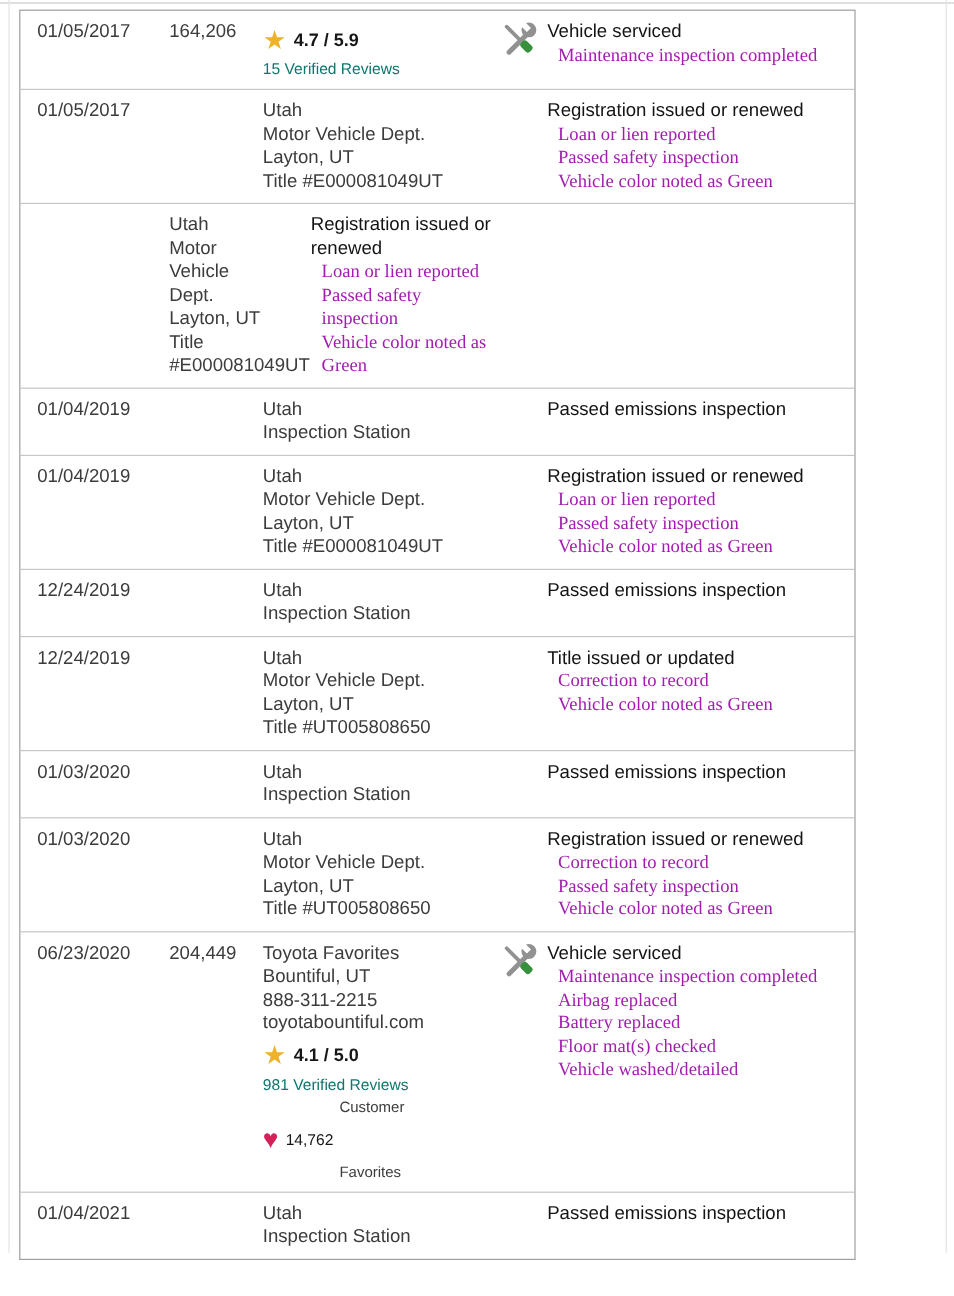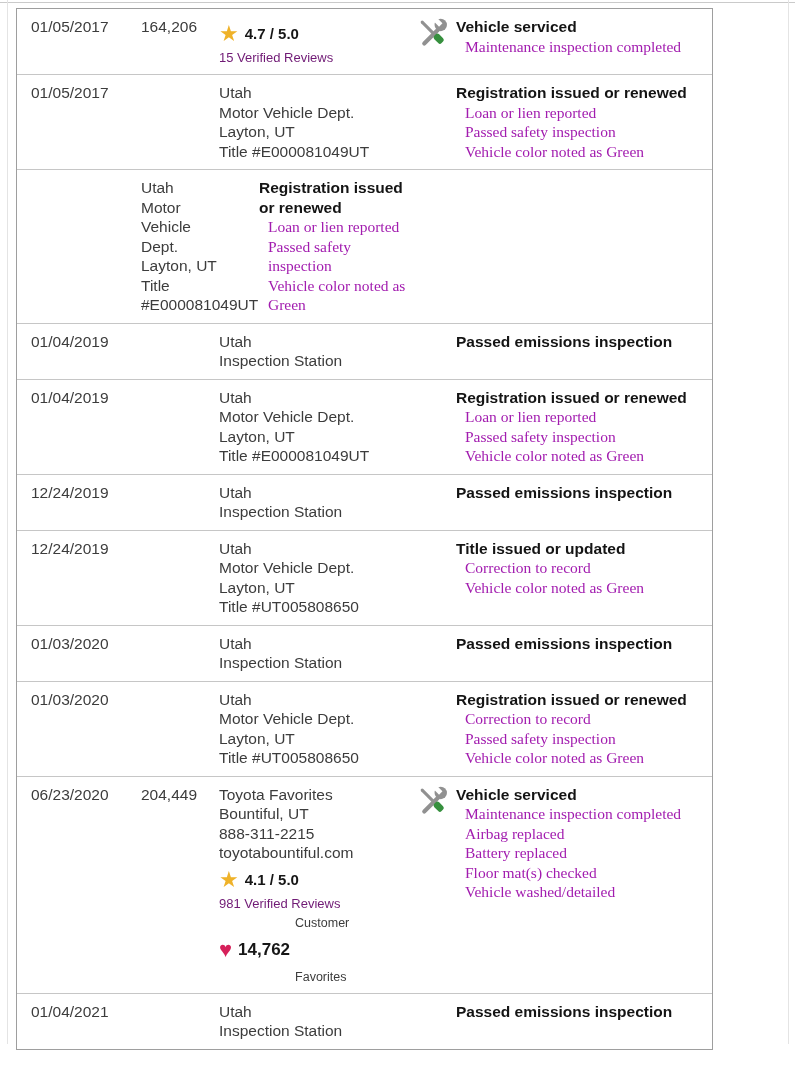--- a/index.html
+++ b/index.html
@@ -23,48 +23,48 @@
     font-size:15.5px; line-height:19.5px;
   }
   .row:last-child { border-bottom:none; }
 
   .col.date, .col.odo { color:#3c3c3c; }
   .src-lines div { color:#3c3c3c; }
 
   .rating { display:flex; align-items:center; margin-top:5px; height:24px; }
   .star { color:#efb229; font-size:22px; line-height:22px; margin-right:6px; }
   .score { font-weight:bold; color:#161616; font-size:15px; }
-  .reviews { font-size:13px; margin-top:4px; color:#701a75; line-height:16px; }
+  .reviews { font-size:13px; margin-top:4px; color:#0f766e; line-height:16px; }
 
   .favorites { display:flex; align-items:center; margin-top:4px; }
   .heart { color:#d6205a; font-size:22px; line-height:20px; margin-right:6px; }
-  .fav-count { font-weight:bold; font-size:17px; color:#161616; margin-right:5px; }
+  .fav-count { font-weight:normal; font-size:13px; color:#161616; margin-right:5px; }
   .fav-label { display:flex; flex-direction:column; font-size:12.5px; line-height:14.5px; color:#3c3c3c;gap:40px; }
 
   .col.details { display:flex; }
   .icon-slot { flex:0 0 40px; width:40px; }
   .icon-slot svg { display:block; margin-top:-1px; }
-  .detail-title { font-weight:bold; color:#141414; }
+  .detail-title { font-weight:normal; color:#141414; }
   .detail-items div { padding-left:9px; color:#a21caf;font-family:Liberation Serif, serif; }
 </style>
 </head>
 <body>
 
 <div class="page">
   <div class="top-cut-line"></div>
   <div class="edge-line left"></div>
   <div class="edge-line right"></div>
   <div class="history-table">
   <div class="row">
     <div class="col date">01/05/2017</div>
     <div class="col odo">164,206</div>
     <div class="col source">
       <div class="rating">
         <span class="star">★</span>
-        <span class="score">4.7 / 5.0</span>
+        <span class="score">4.7 / 5.9</span>
       </div>
       <div class="reviews">15 Verified Reviews</div>
 
     </div>
     <div class="col details">
       <div class="icon-slot">
         <svg width="33" height="33" viewBox="0 0 48 48">
           <line x1="12" y1="40" x2="32" y2="20" stroke="#919191" stroke-width="6" stroke-linecap="round"></line>
           <circle cx="36" cy="13" r="9" fill="#919191"></circle>
           <rect x="32.5" y="-4" width="7" height="17" fill="#ffffff" transform="rotate(-45 36 13)"></rect>

